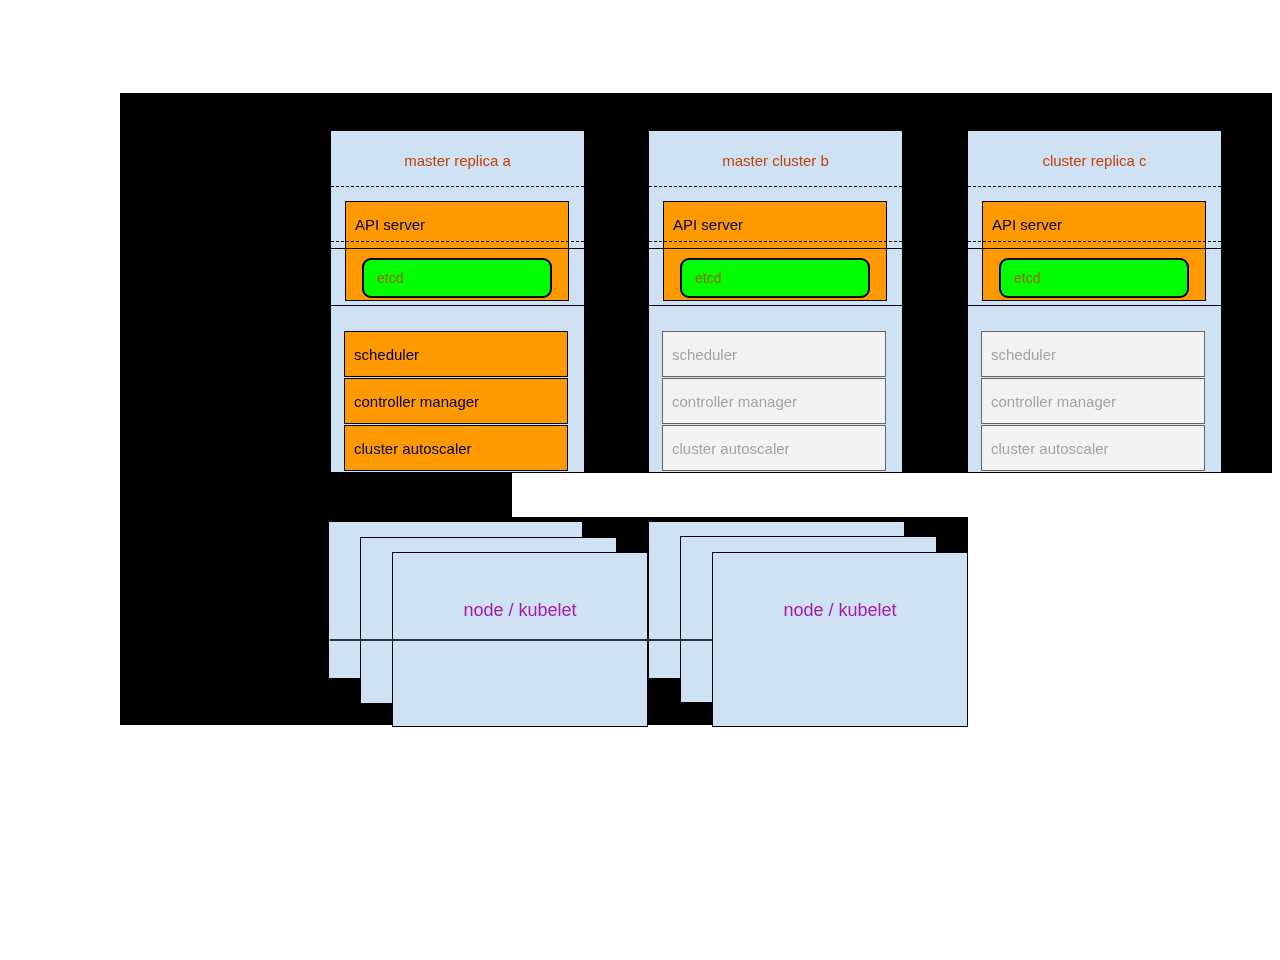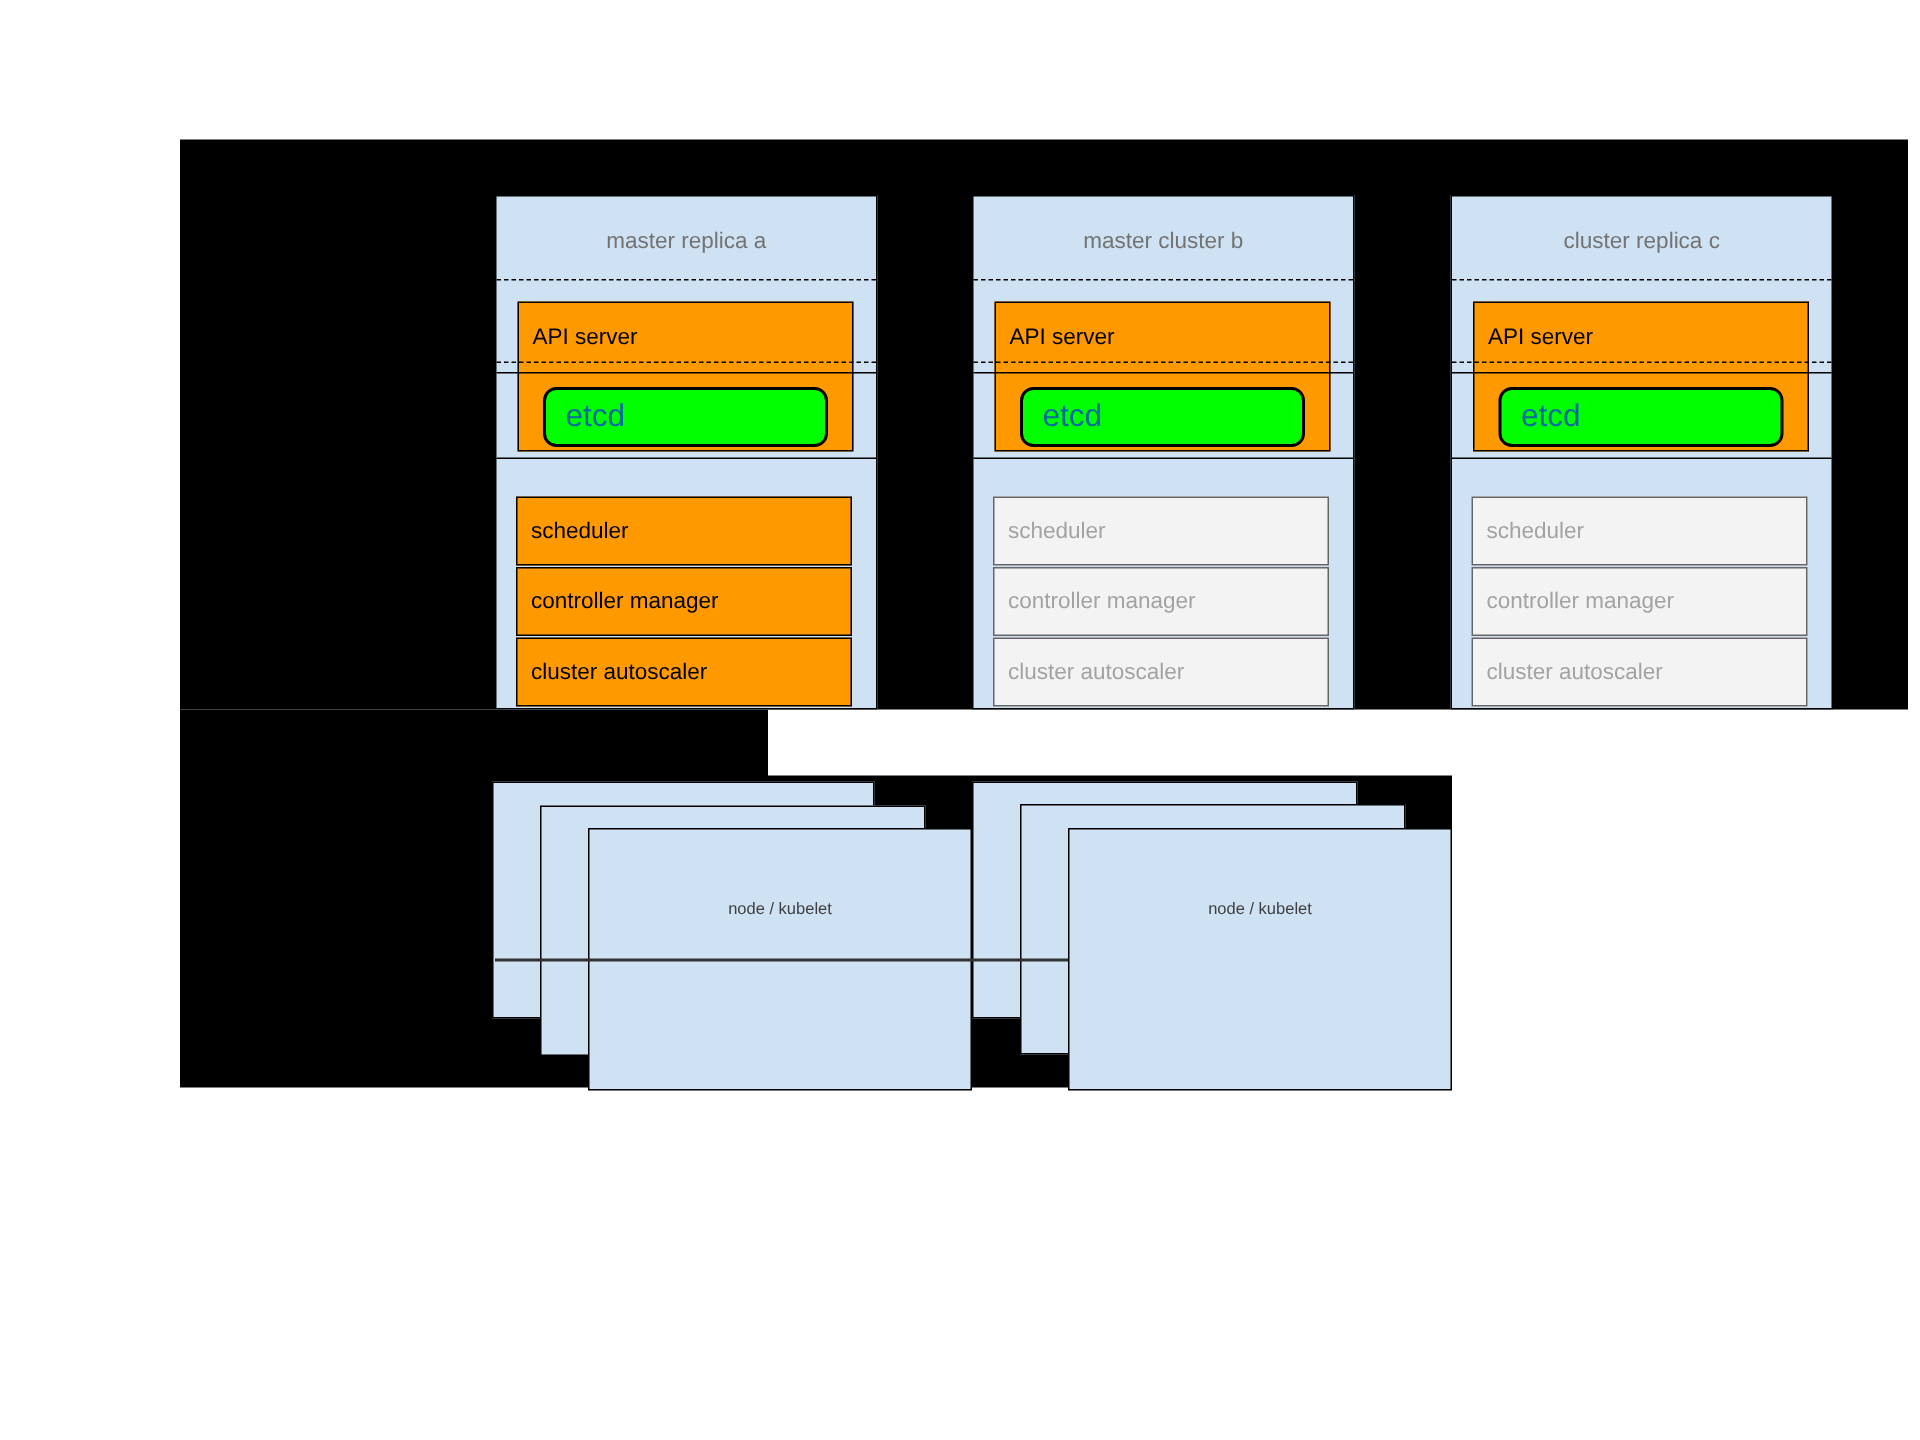--- a/index.html
+++ b/index.html
@@ -7,51 +7,51 @@
     position:relative;width:1280px;height:960px;background:#fff;overflow:hidden;
     font-family:"Liberation Sans", sans-serif;color:#000;
   }
   .black{position:absolute;background:var(--backdrop,#000);z-index:0;}
 
   
   .master{
     position:absolute;top:130px;width:255px;height:343px;
     background:var(--lightblue,#cfe2f3);border:1px solid #000;box-sizing:border-box;z-index:1;
   }
-  .m-title{position:absolute;top:21px;left:0;right:0;text-align:center;font-size:15px;color:#737373;}
+  .m-title{position:absolute;top:21px;left:0;right:0;text-align:center;font-size:15px;color:#c2410c;}
   .api{
     position:absolute;left:14px;right:15px;top:70px;height:100px;
     background:var(--orange,#ff9900);border:1px solid #000;box-sizing:border-box;
   }
   .api-label{position:absolute;top:14px;left:9px;font-size:15px;color:#000;}
   .etcd{
     position:absolute;left:16px;right:16px;top:56px;height:40px;
     background:var(--green,#00ff00);border:2px solid #000;border-radius:9px;box-sizing:border-box;
   }
-  .etcd-label{position:absolute;top:50%;transform:translateY(-50%);left:13px;font-size:21px;color:#0369a1;}
+  .etcd-label{position:absolute;top:50%;transform:translateY(-50%);left:13px;font-size:14px;color:#a16207;}
   .sep{position:absolute;left:0;right:0;height:0;}
   .sep.dashed{border-top:1px dashed #000;}
   .sep.solid{border-top:1px solid #000;}
   .comp{
     position:absolute;left:13px;right:16px;height:46px;
     background:var(--orange,#ff9900);border:1px solid #000;box-sizing:border-box;font-size:15px;
   }
   .comp span{position:absolute;left:9px;top:50%;transform:translateY(-50%);white-space:nowrap;}
   .master.standby .comp{
     background:var(--inactive-fill,#f3f3f3);
     border-color:var(--inactive-border,#666);
     color:var(--inactive-text,#a3a3a3);
   }
 
   
   .node-box{
     position:absolute;background:var(--lightblue,#cfe2f3);
     border:1px solid #000;box-sizing:border-box;
   }
-  .node-label{position:absolute;top:47px;left:0;right:0;text-align:center;font-size:11px;color:#404040;}
+  .node-label{position:absolute;top:47px;left:0;right:0;text-align:center;font-size:18px;color:#a21caf;}
   .connector{position:absolute;background:var(--line,#333);z-index:4;}
 </style>
 </head>
 <body>
 
 <div class="page">
 
   <div class="black" style="left:120px;top:93px;width:1152px;height:380px"></div>
   <div class="black" style="left:120px;top:473px;width:392px;height:252px"></div>
   <div class="black" style="left:512px;top:517px;width:456px;height:208px"></div>

